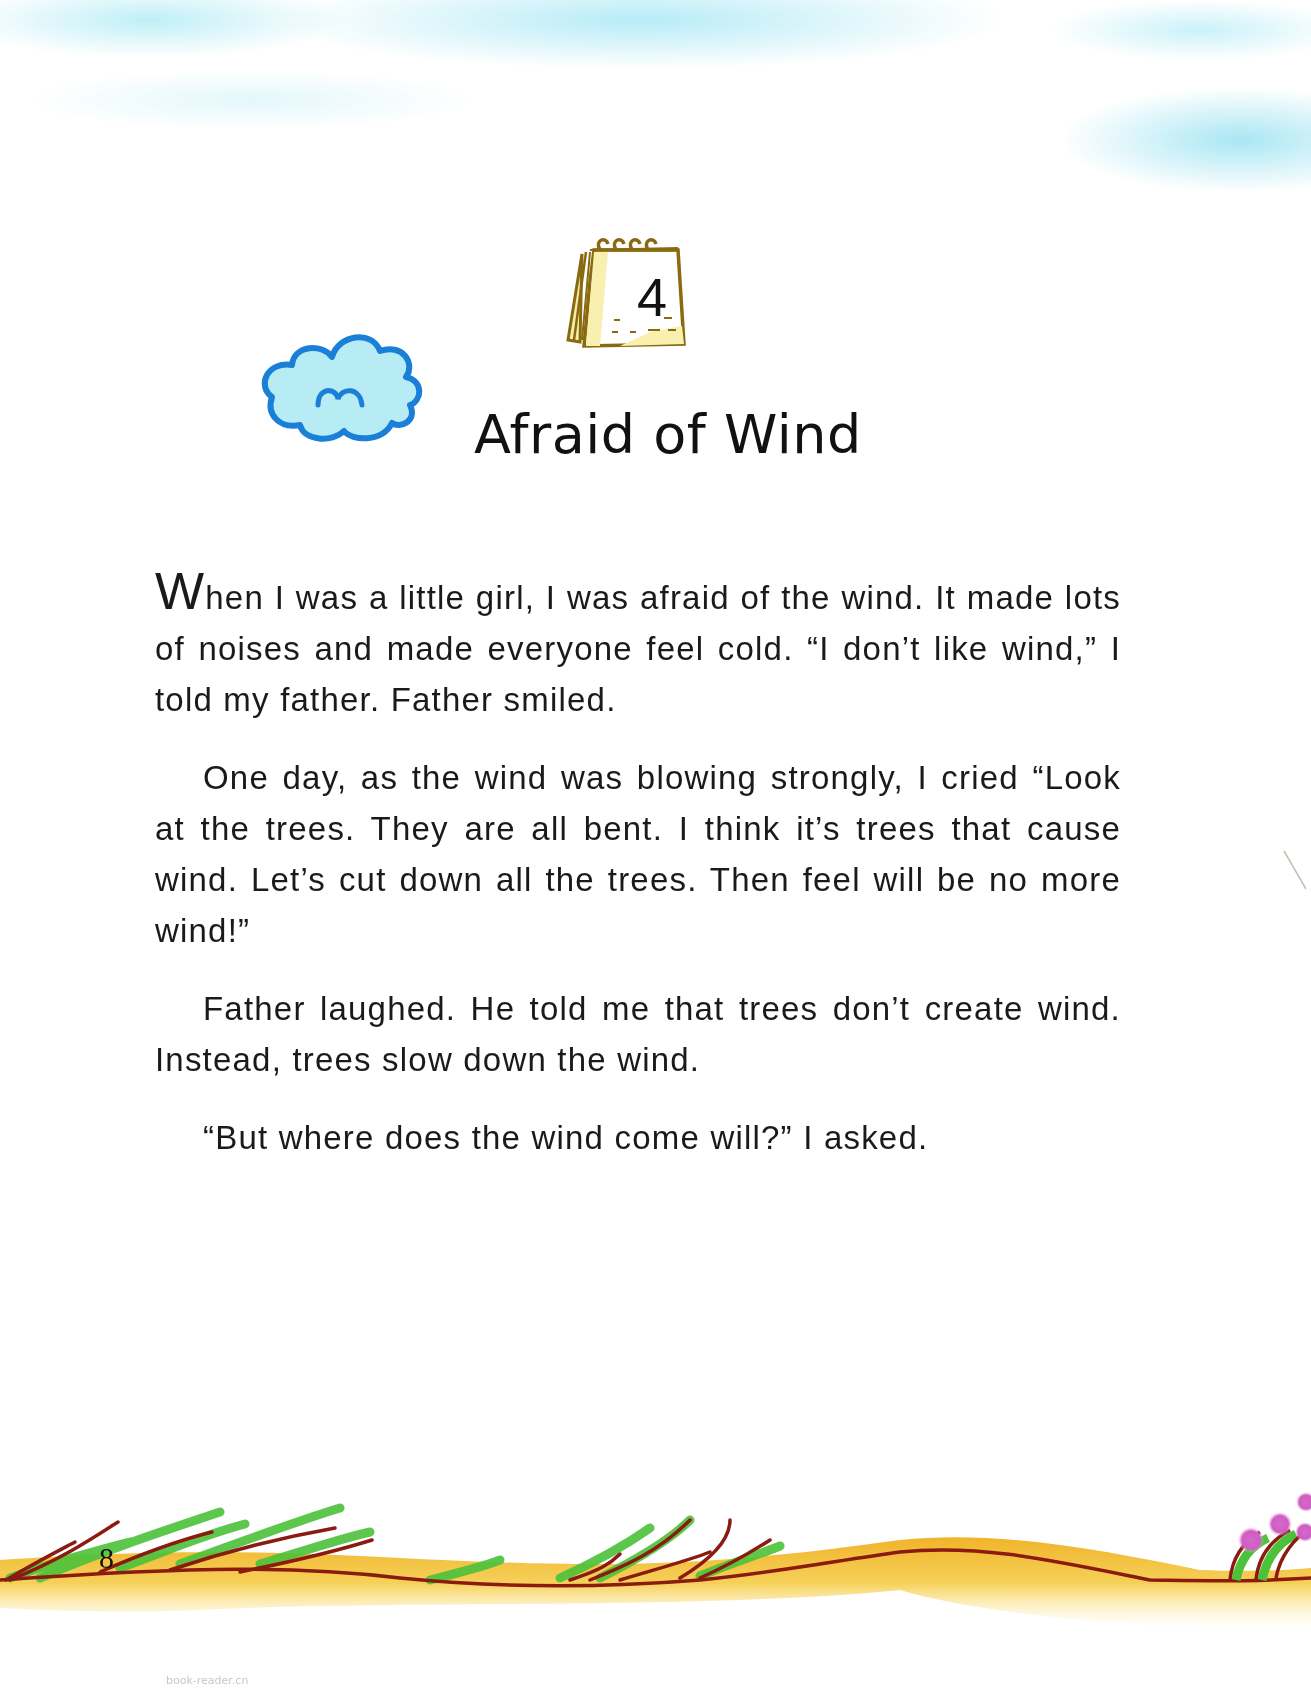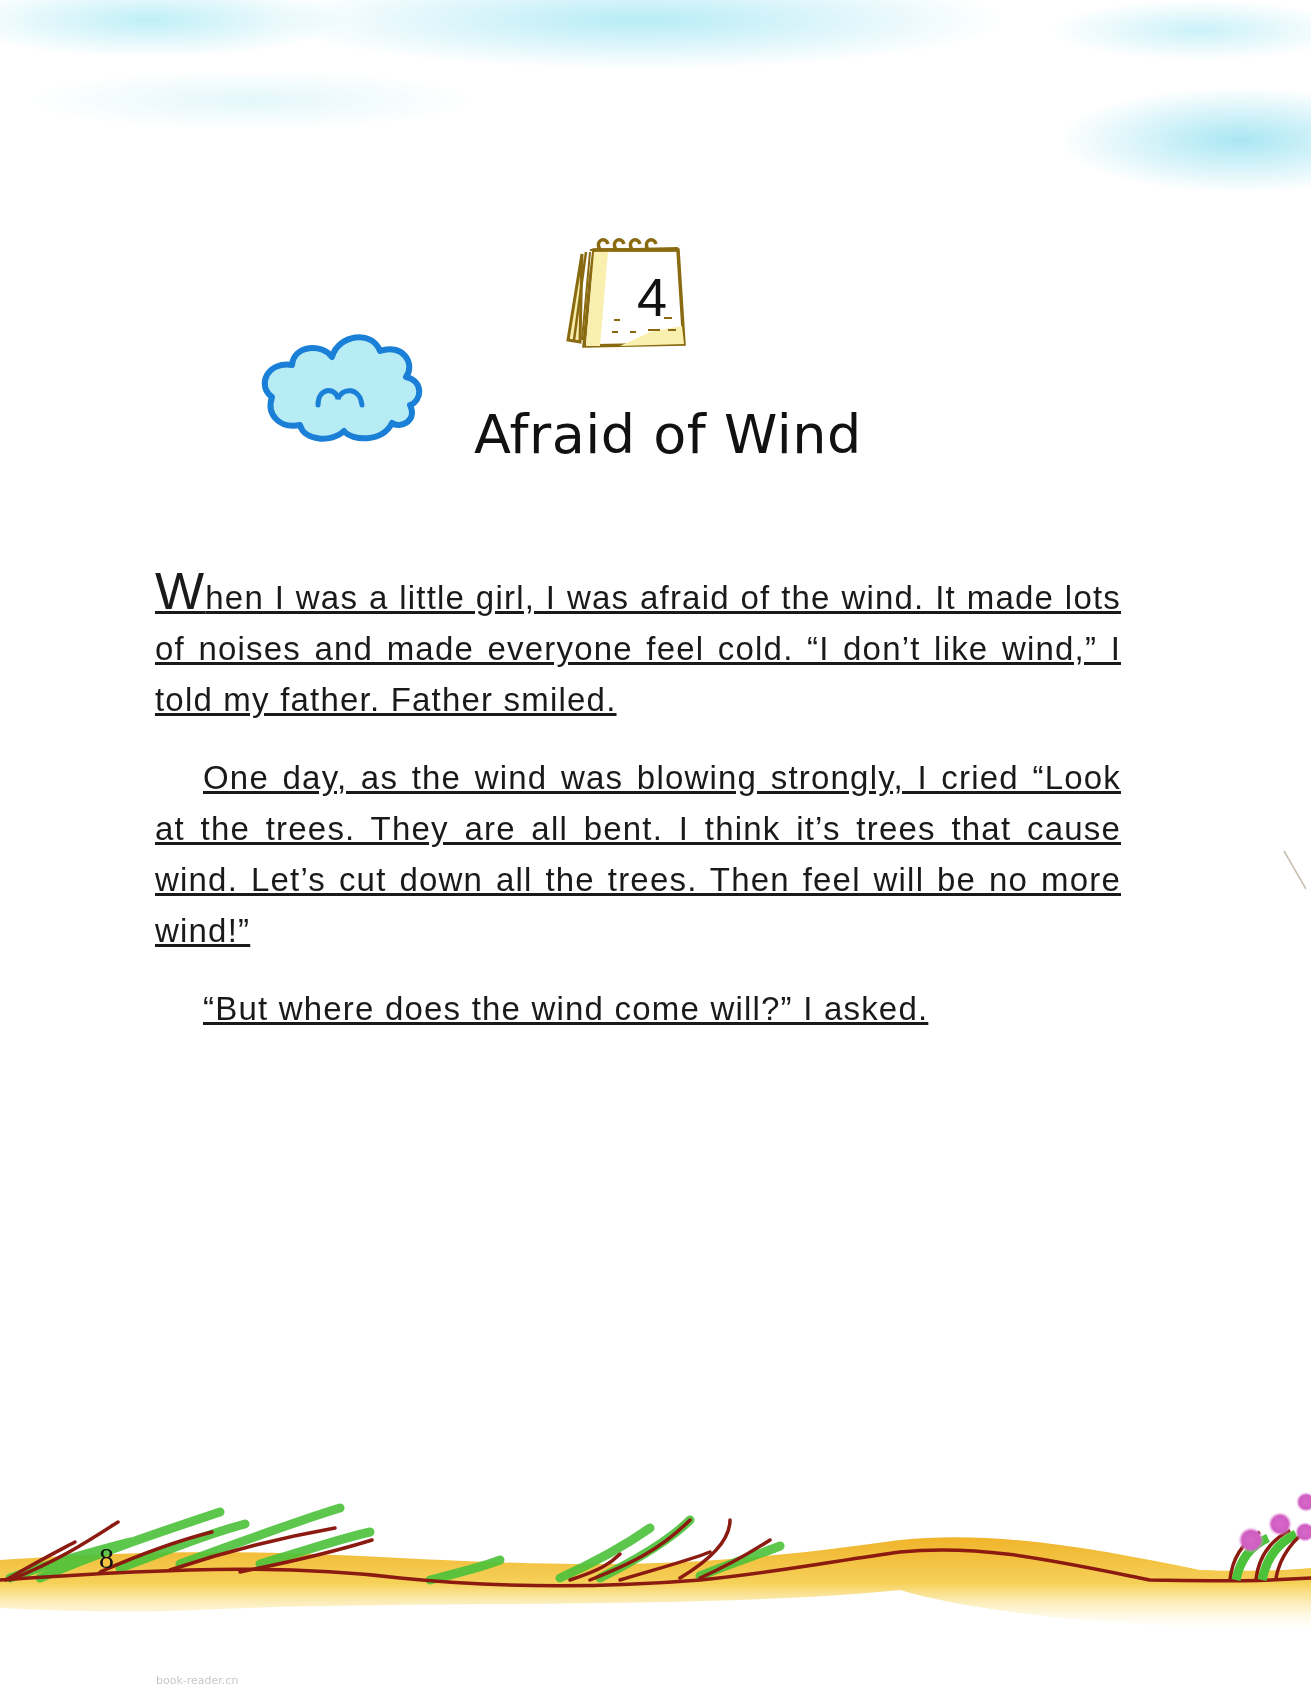--- a/index.html
+++ b/index.html
@@ -26,30 +26,30 @@
   .title {
     position: absolute; left: 474px; top: 408px;
     font-family: "DejaVu Sans", sans-serif; font-size: 54px; color: #111;
     letter-spacing: 0.5px; line-height: 1;
   }
   .story {
     position: absolute; left: 155px; top: 565px; width: 966px;
     font-family: "Liberation Sans", sans-serif; font-size: 33px; color: #1a1a1a;
     line-height: 51px; letter-spacing: 1.2px;
   }
-  .story p { margin: 0 0 27px 0; text-align: justify; text-align-last: left; text-decoration: underline; }
+  .story p { margin: 0 0 27px 0; text-align: justify; text-align-last: left; }
   .story p.indent { text-indent: 48px; }
   .dropcap { font-size: 52px; line-height: 1; }
   .ground { position: absolute; left: 0; top: 1480px; width: 1311px; height: 170px; }
   .page-number {
     position: absolute; left: 99px; top: 1541px;
     font-family: "Liberation Serif", serif; font-size: 30px; color: #111;
   }
   .watermark {
-    position: absolute; left: 156px; top: 1674px;
+    position: absolute; left: 166px; top: 1674px;
     font-family: "DejaVu Sans", sans-serif; font-size: 11px; color: #c8c8c8;
   }
   .mark { position: absolute; left: 1280px; top: 845px; width: 30px; height: 50px; }
 </style>
 </head>
 <body>
 
 <div class="sky"></div>
 
 <svg class="calendar" viewBox="0 0 150 150">
@@ -81,20 +81,21 @@
 <svg class="cloud" viewBox="0 0 180 130">
   <path d="M20 72 C4 60 16 36 40 40 C42 20 70 18 80 32 C86 10 120 4 128 26 C150 18 164 38 154 52 C172 56 170 76 158 80 C166 96 148 104 140 98 C130 118 100 116 92 106 C80 118 52 116 48 100 C28 104 14 90 20 72 Z" fill="#b8ecf4" stroke="#1a7fd6" stroke-width="6" stroke-linejoin="round"></path>
   <path d="M66 80 C66 62 84 62 86 74 C90 62 108 62 110 80" fill="none" stroke="#1a7fd6" stroke-width="5" stroke-linecap="round"></path>
 </svg>
 
 <div class="title">Afraid of Wind</div>
 
 <div class="story">
   <p><span class="dropcap">W</span><span>hen I was a little girl, I was afraid of the wind. It made lots of noises and made everyone feel cold. “I don’t like wind,” I told my father. Father smiled.</span></p>
   <p class="indent">One day, as the wind was blowing strongly, I cried “Look at the trees. They are all bent. I think it’s trees that cause wind. Let’s cut down all the trees. Then feel will be no more wind!”</p>
+  <p class="indent">Father laughed. He told me that trees don’t create wind. Instead, trees slow down the wind.</p>
   <p class="indent">“But where does the wind come will?” I asked.</p>
 </div>
 
 <svg class="mark" viewBox="0 0 30 50">
   <path d="M4 6 L26 44" stroke="#c8c0b0" stroke-width="1.5"></path>
 </svg>
 
 <svg class="ground" viewBox="0 0 1311 170">
   <defs>
     <linearGradient id="sand" x1="0" y1="0" x2="0" y2="1">

